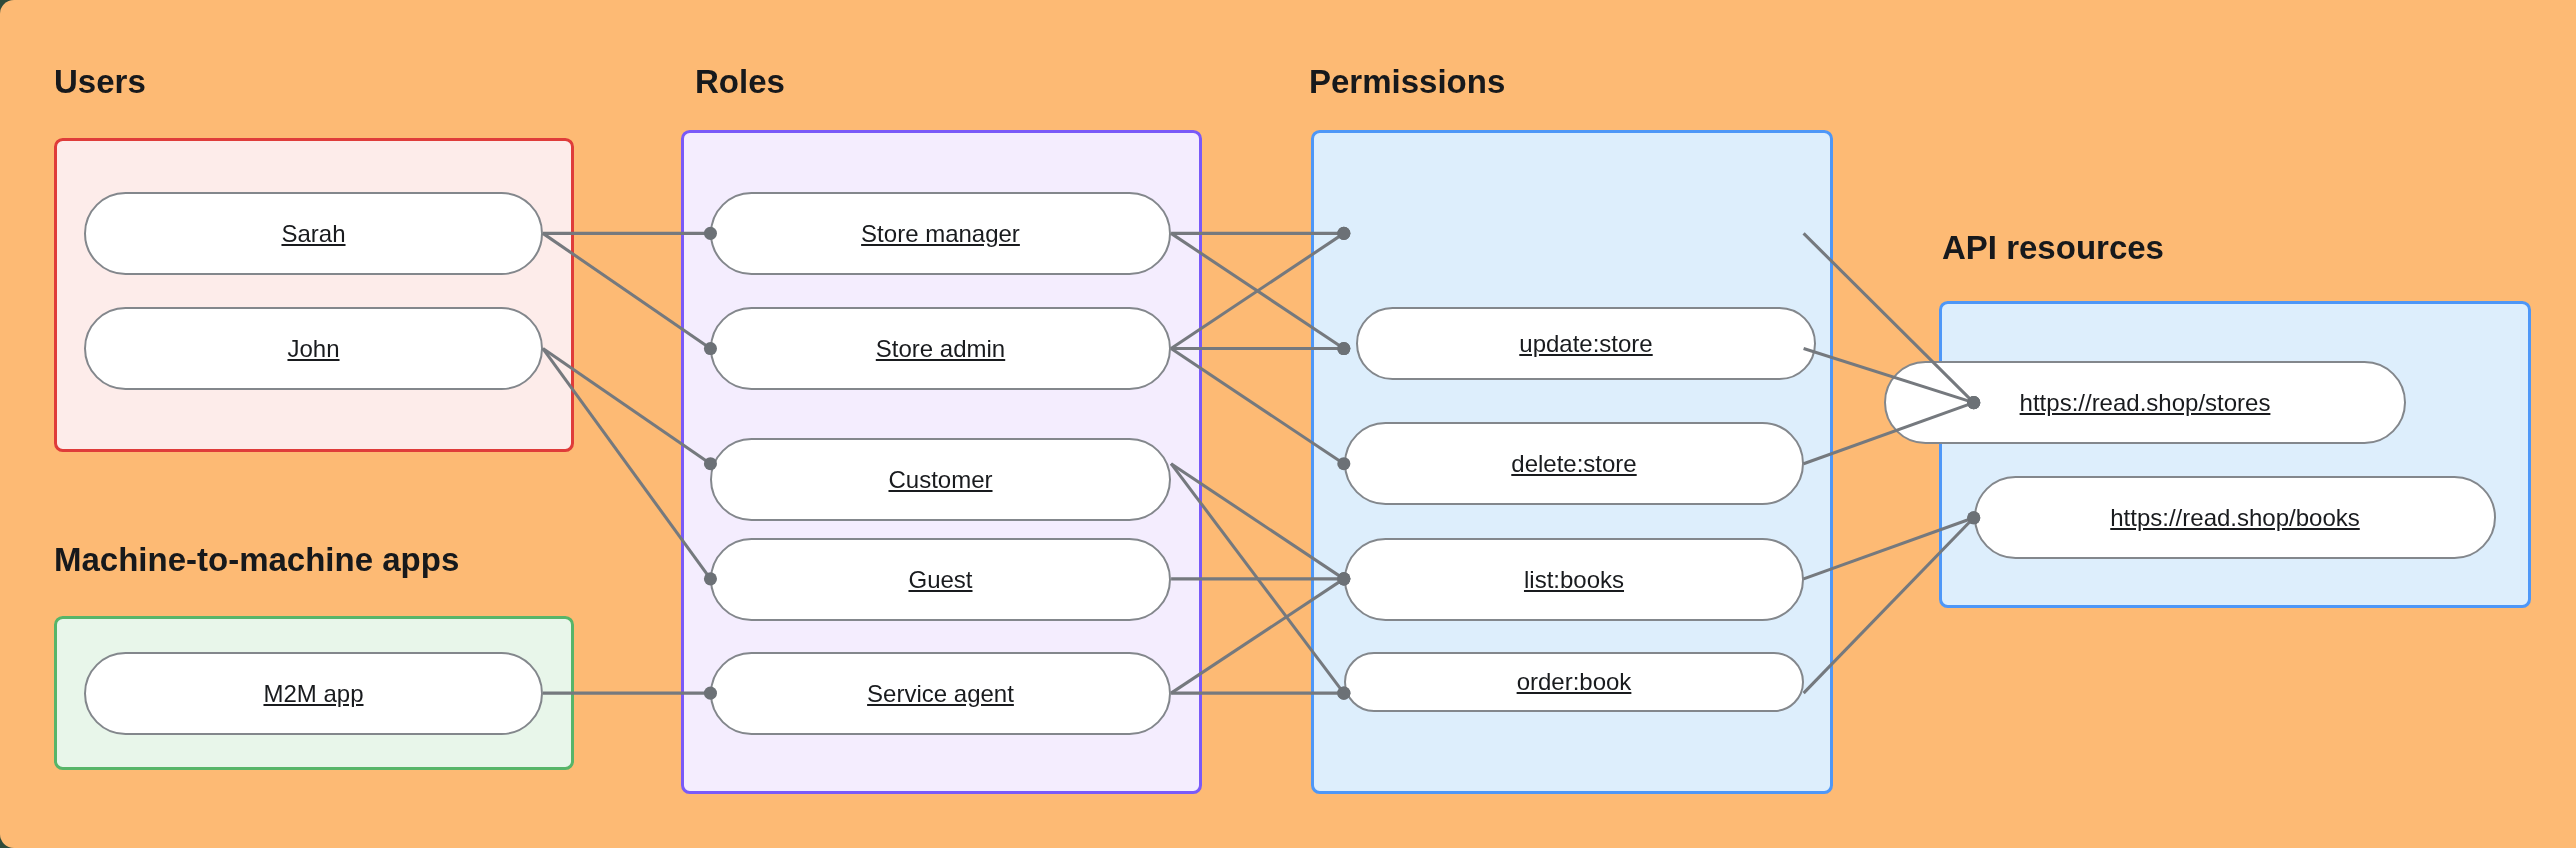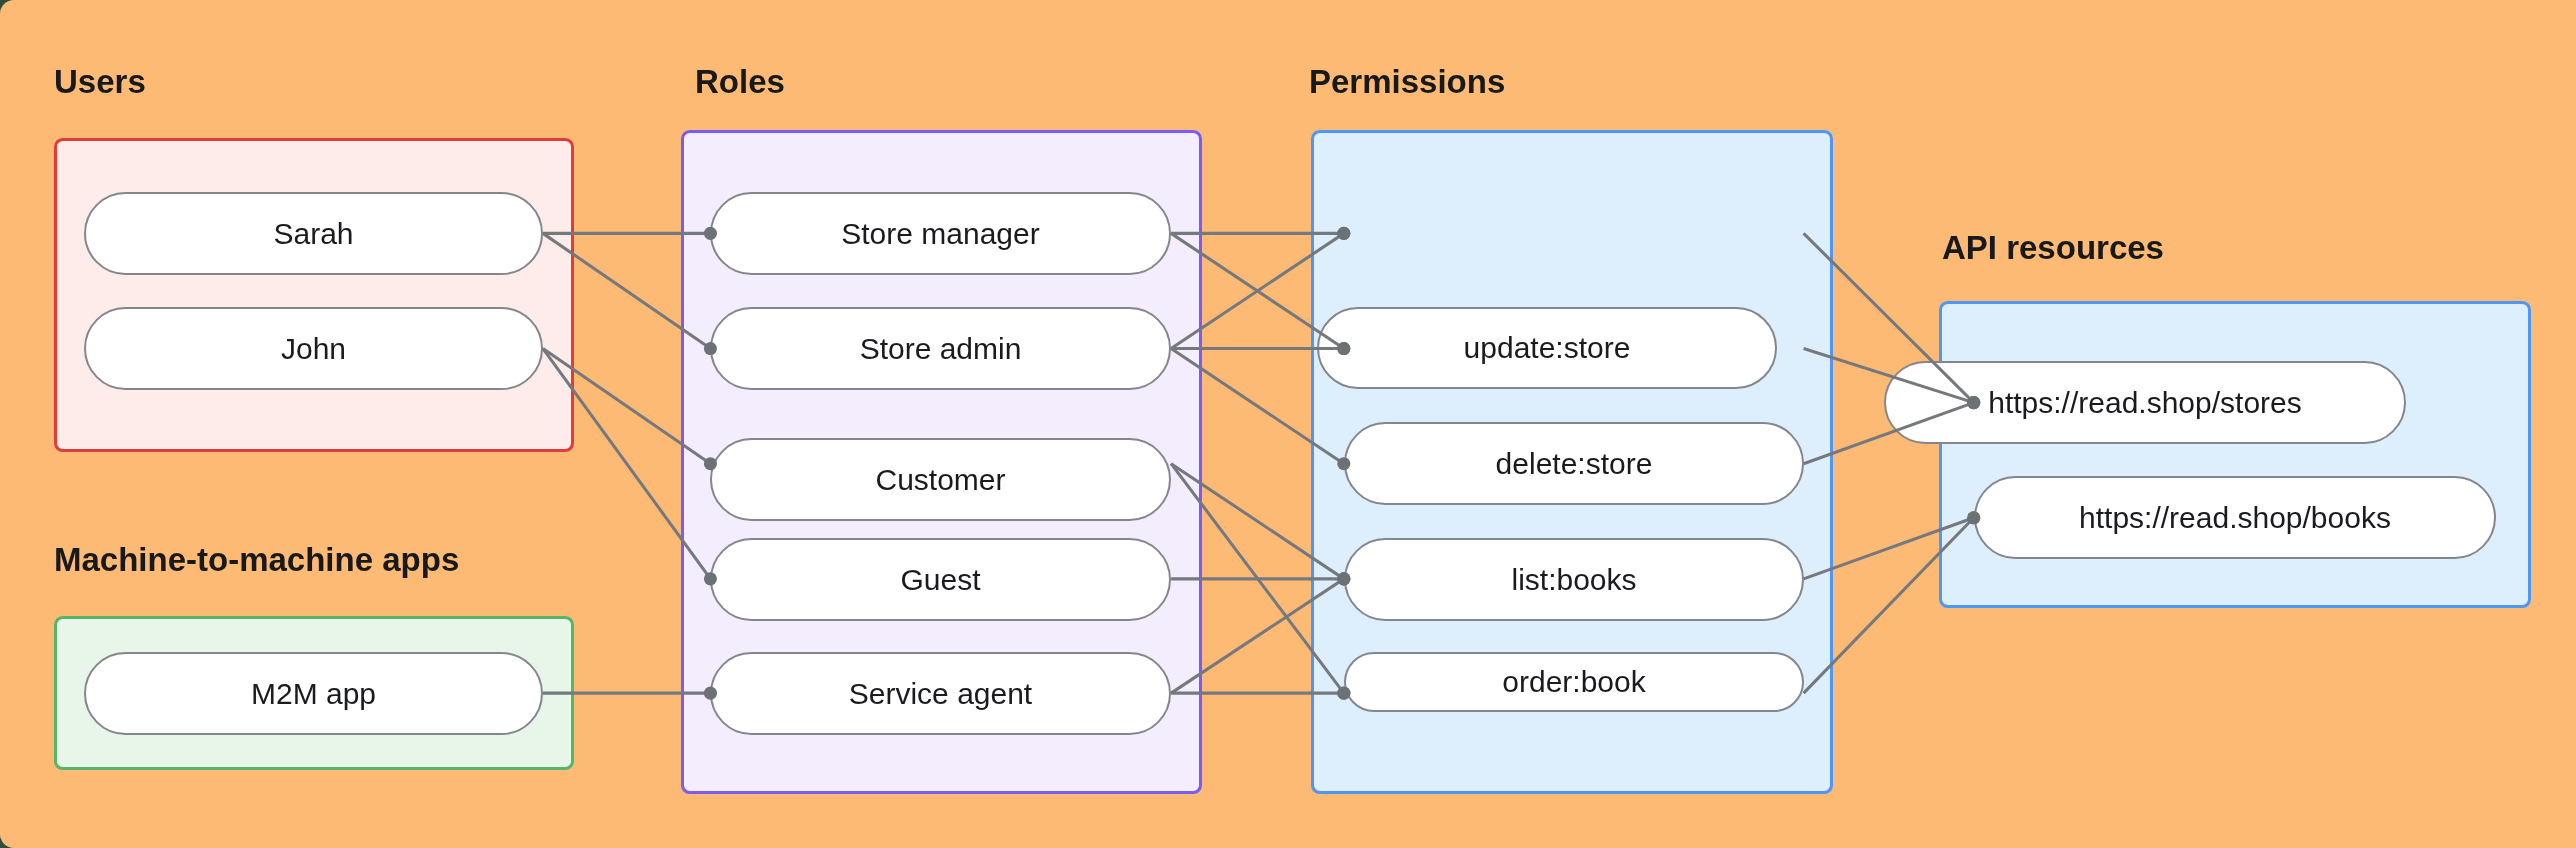--- a/index.html
+++ b/index.html
@@ -32,24 +32,25 @@
   }
   .node {
     position: absolute;
     box-sizing: border-box;
     background: #ffffff;
     border: 2.2px solid #83878c;
     border-radius: 42px;
     display: flex;
     align-items: center;
     justify-content: center;
-    font-size: 30px;
+    font-size: 24px;
     color: #191b1e;
     white-space: nowrap;
     z-index: 2;
+    text-decoration: underline;
   }
   #edges {
     position: absolute;
     left: 0;
     top: 0;
     z-index: 3;
     pointer-events: none;
   }
 </style>
 </head>
@@ -109,20 +110,20 @@
       <circle cx="2262" cy="593.5" r="7.5" fill="#6c7176"></circle>
     </svg>
     <div class="node" style="left: 84px; top: 192px; width: 459px; height: 83px;">Sarah</div>
     <div class="node" style="left: 84px; top: 307px; width: 459px; height: 83px;">John</div>
     <div class="node" style="left: 84px; top: 652px; width: 459px; height: 83px;">M2M app</div>
     <div class="node" style="left: 710px; top: 192px; width: 461px; height: 83px;">Store manager</div>
     <div class="node" style="left: 710px; top: 307px; width: 461px; height: 83px;">Store admin</div>
     <div class="node" style="left: 710px; top: 438px; width: 461px; height: 83px;">Customer</div>
     <div class="node" style="left: 710px; top: 538px; width: 461px; height: 83px;">Guest</div>
     <div class="node" style="left: 710px; top: 652px; width: 461px; height: 83px;">Service agent</div>
-    <div class="node" style="left: 1317px; top: 307px; width: 460px; height: 82px;">update:store</div>
+    <div class="node" style="left: 1356px; top: 307px; width: 460px; height: 73px;">update:store</div>
     <div class="node" style="left: 1344px; top: 422px; width: 460px; height: 83px;">delete:store</div>
     <div class="node" style="left: 1344px; top: 538px; width: 460px; height: 83px;">list:books</div>
     <div class="node" style="left: 1344px; top: 652px; width: 460px; height: 60px;">order:book</div>
     <div class="node" style="left: 1884px; top: 361px; width: 522px; height: 83px;">https://read.shop/stores</div>
     <div class="node" style="left: 1974px; top: 476px; width: 522px; height: 83px;">https://read.shop/books</div>
   </div>
 
 
 </body></html>

